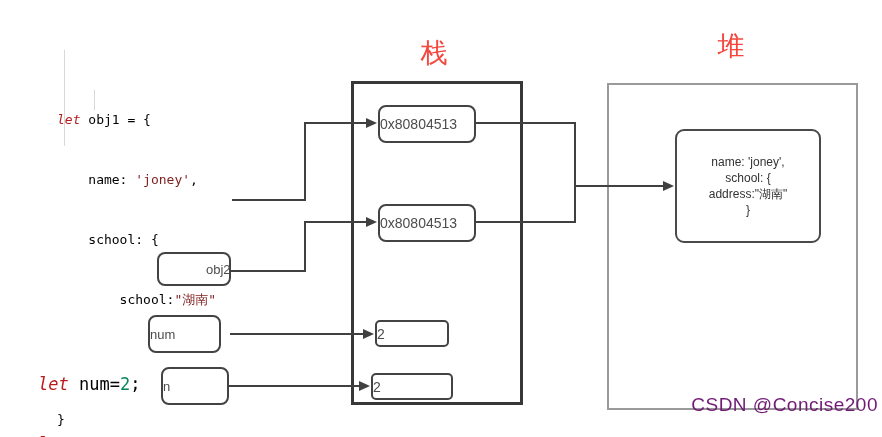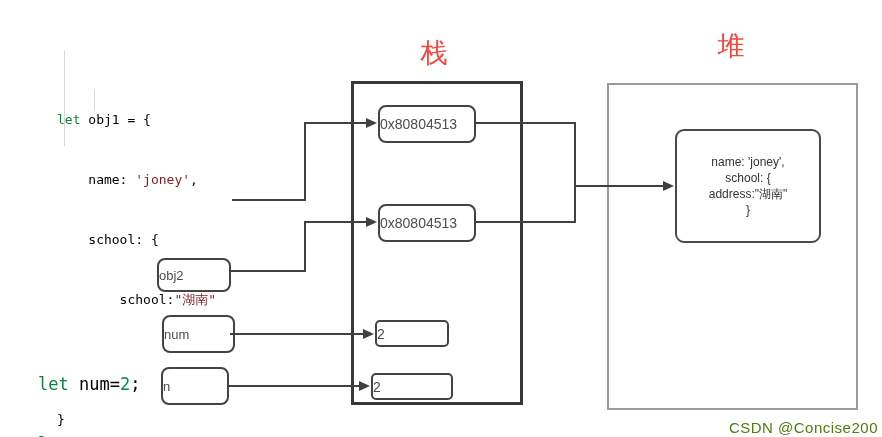--- a/index.html
+++ b/index.html
@@ -6,56 +6,56 @@
   .canvas{position:relative;width:882px;height:437px;background:#ffffff;overflow:hidden;
           font-family:"Liberation Sans", sans-serif;}
   
   .codebox{position:absolute;background:#ffffff;font-family:"DejaVu Sans Mono", monospace;
            color:#000000;white-space:pre;}
   .codebox.top{left:40px;top:23px;width:212px;height:146px;padding:7px 0 0 17px;
                font-size:13px;line-height:20px;}
   .codebox.bottom{left:27px;top:328px;width:121px;height:49px;padding:6px 0 0 11px;
                   font-size:17px;line-height:20px;}
   .cl{white-space:pre;}
-  .kw{color:#15803d;}
+  .kw{color:#b91c1c;font-style:italic;}
   .str{color:#7f1d1d;}
   .num{color:#098658;}
   .guide{position:absolute;width:1px;background:#d8d8d8;}
   .guide.g1{left:24px;top:27px;height:96px;}
   .guide.g2{left:54px;top:67px;height:20px;}
   
   .leglabel{position:absolute;background:#ffffff;color:#f4473d;font-size:27px;
             display:flex;align-items:center;justify-content:center;}
   .leglabel.stack{left:385px;top:31px;width:98px;height:44px;}
   .leglabel.heap{left:682px;top:23px;width:98px;height:45px;}
   
   .container{position:absolute;background:#ffffff;box-sizing:border-box;}
   .container.stackc{left:351px;top:81px;width:172px;height:324px;border:3px solid #383838;}
   .container.heapc{left:607px;top:83px;width:251px;height:327px;border:2px solid #9a9a9a;}
   
   .vbox{position:absolute;box-sizing:border-box;background:#ffffff;border:2px solid #434343;
         border-radius:8px;display:flex;align-items:center;justify-content:flex-start;
         color:#4d4d4d;font-size:13px;}
   .vbox.obj1{left:157px;top:183px;width:76px;height:35px;}
-  .vbox.obj2{left:157px;top:258px;width:74px;height:34px;}
-  .vbox.numv{left:162px;top:315px;width:73px;height:38px;}
+  .vbox.obj2{left:157px;top:252px;width:74px;height:34px;padding-left:47px;}
+  .vbox.numv{left:148px;top:315px;width:73px;height:38px;}
   .vbox.nv{left:161px;top:367px;width:68px;height:38px;}
   .vbox.addr1{left:378px;top:105px;width:98px;height:38px;font-size:14px;}
   .vbox.addr2{left:378px;top:204px;width:98px;height:38px;font-size:14px;}
   .vbox.val1{left:375px;top:320px;width:74px;height:27px;border-radius:5px;font-size:14px;}
   .vbox.val2{left:371px;top:373px;width:82px;height:27px;border-radius:5px;font-size:14px;}
   
   .heapobj{position:absolute;left:675px;top:129px;width:146px;height:114px;box-sizing:border-box;
            background:#ffffff;border:2px solid #4a4a4a;border-radius:9px;
            display:flex;flex-direction:column;align-items:center;justify-content:center;
            color:#333333;font-size:12px;line-height:16px;text-align:center;white-space:pre;}
   
   .wires{position:absolute;left:0;top:0;width:882px;height:437px;pointer-events:none;}
   
-  .watermark{position:absolute;right:4px;top:419px;font-size:15px;color:#4d7c0f;
+  .watermark{position:absolute;right:4px;top:394px;font-size:19px;color:#701a75;
              letter-spacing:0.5px;}
 </style>
 </head>
 <body>
 
 <div class="canvas">
 
   <div class="codebox top">
     <div class="guide g1"></div>
     <div class="guide g2"></div>

